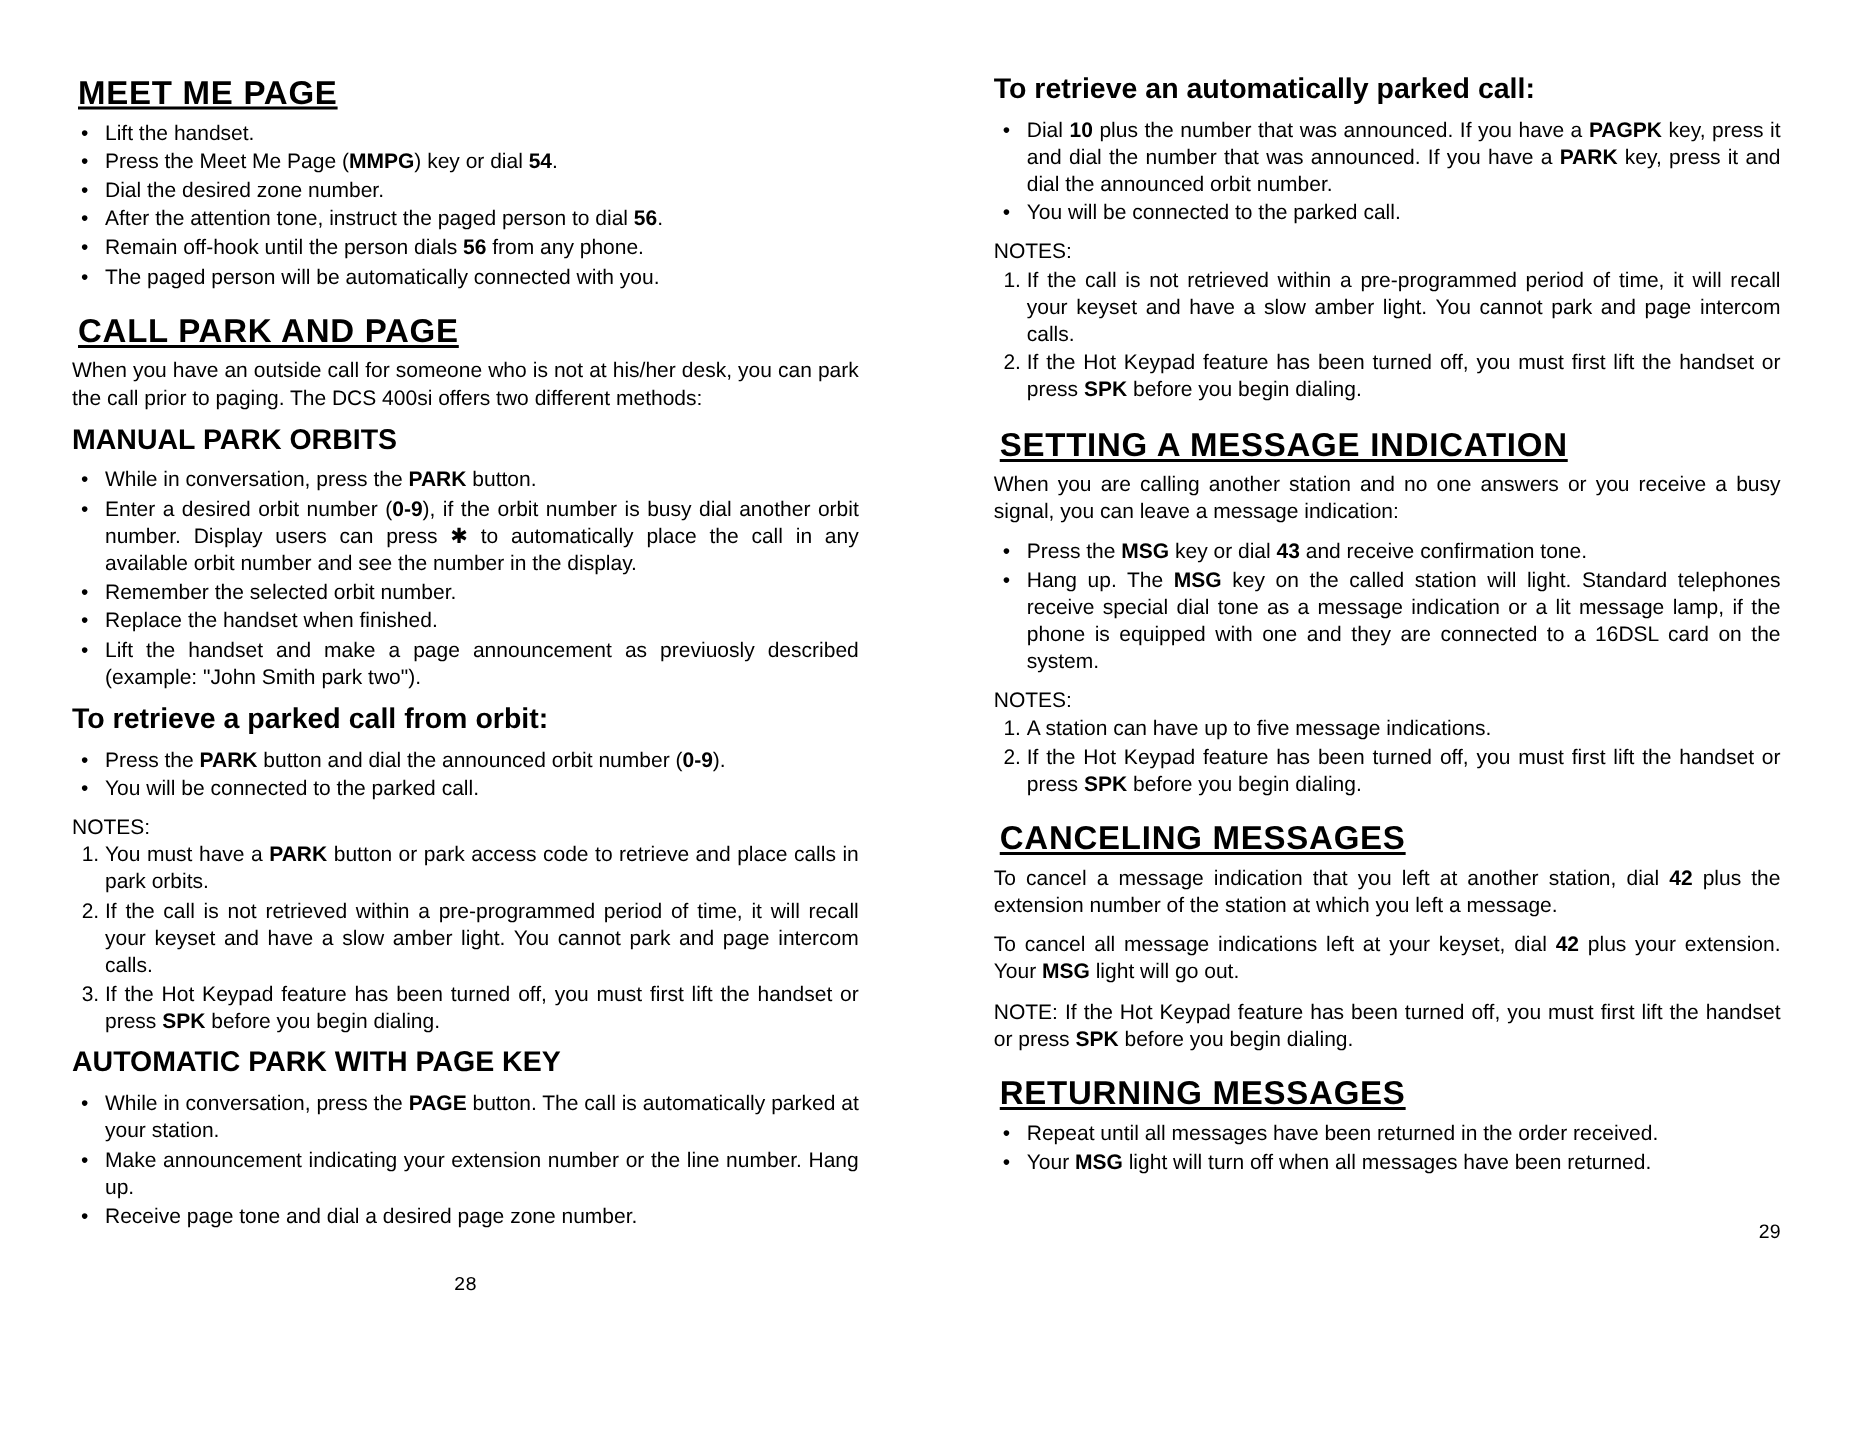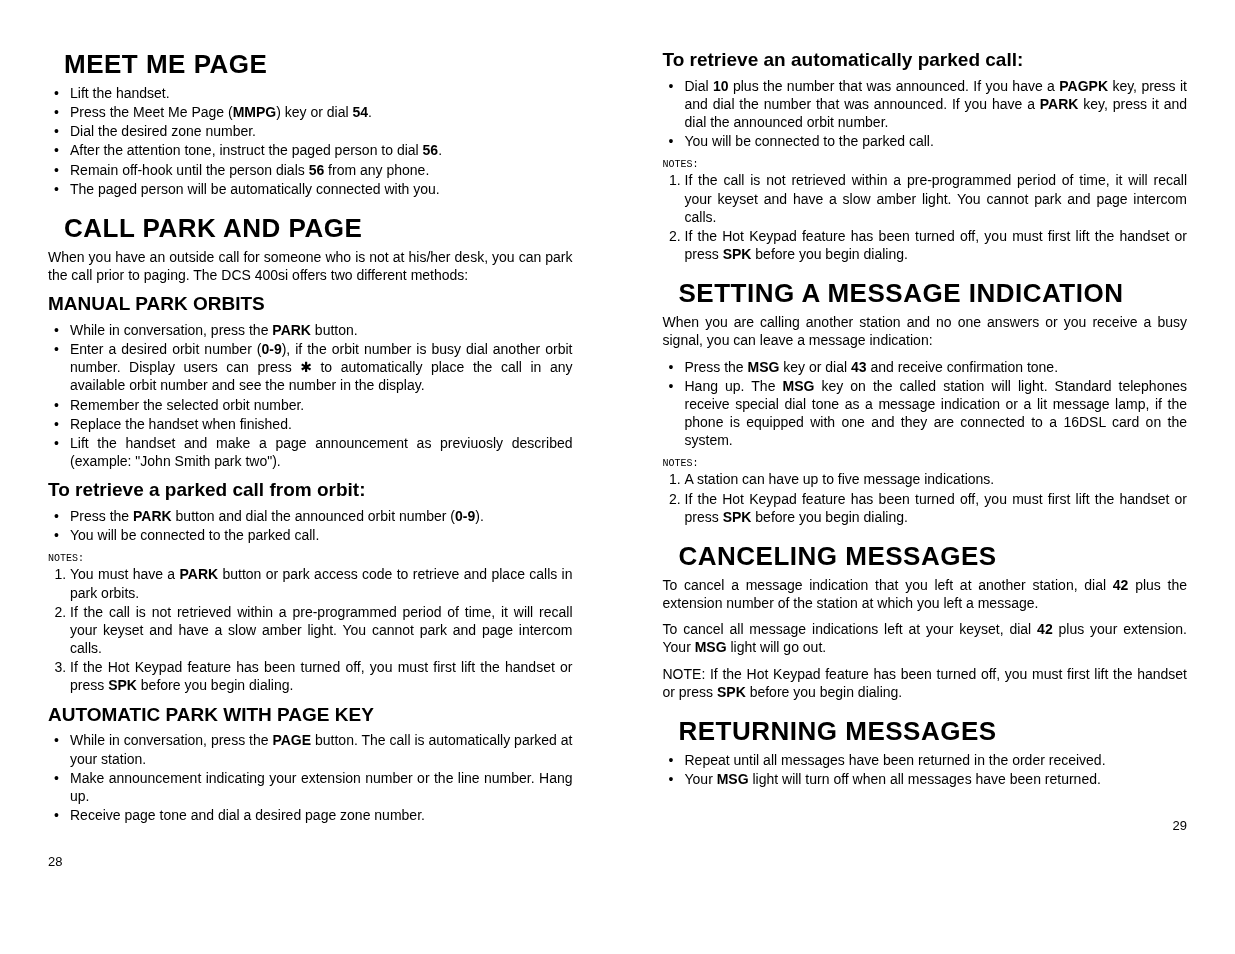--- a/index.html
+++ b/index.html
@@ -17,23 +17,24 @@
     display: flex;
     gap: 90px;
   }
   .col {
     flex: 1;
     min-width: 0;
   }
   h2 {
     font-family: Helvetica, Arial, sans-serif;
     font-weight: 700;
-    font-size: 26px;
-    margin: 0 0 2px 16px;
+    font-size: 22px;
+    margin: 0 0 2px 4px;
     letter-spacing: 0.5px;
+    text-decoration: underline;
   }
   h2.first {
     margin-top: 0;
   }
   h2.gap {
     margin-top: 14px;
   }
   .subhead {
     font-weight: 700;
     font-size: 19px;
@@ -64,28 +65,27 @@
   ol {
     padding-left: 22px;
     margin-top: 0;
   }
   ol li {
     margin-bottom: 1px;
     padding-left: 0;
   }
   .notes-label {
     margin: 6px 0 0 0;
-    font-size: 10px;
-    font-family: Liberation Mono, monospace;
+    font-size: 14px;
   }
   .page-num {
     font-size: 13px;
     margin-top: 30px;
   }
-  .page-left { text-align: left; }
+  .page-left { text-align: center; font-family: Liberation Mono, monospace; }
   .page-right { text-align: right; }
   b { font-weight: 700; }
 </style>
 </head>
 <body>
 
 <div class="columns">
 
   <div class="col">
 

